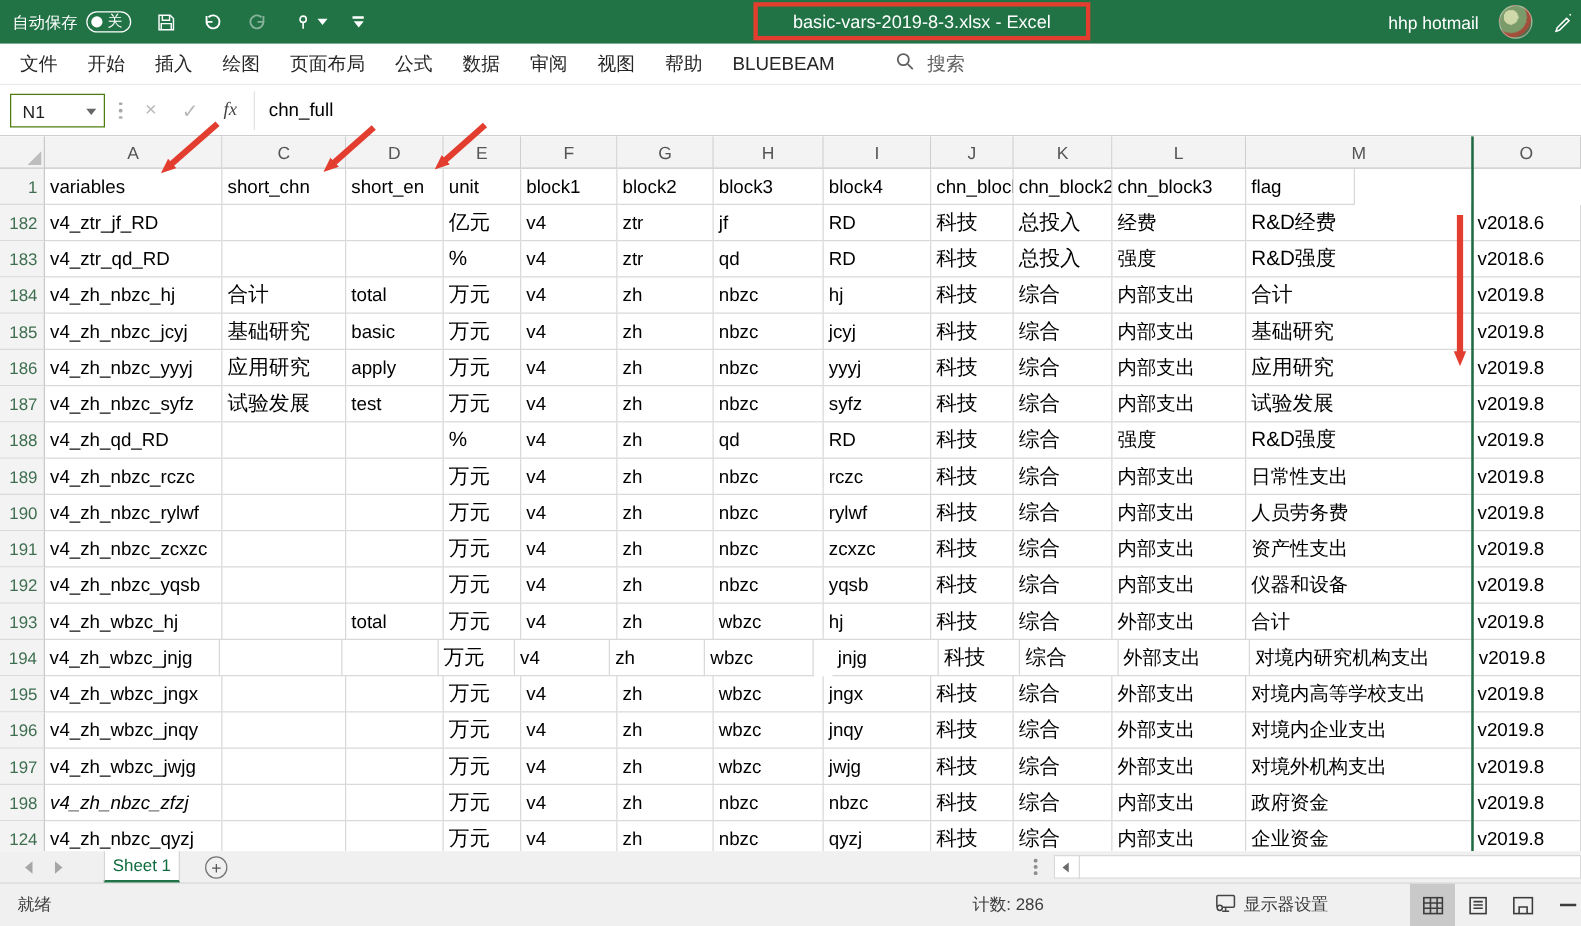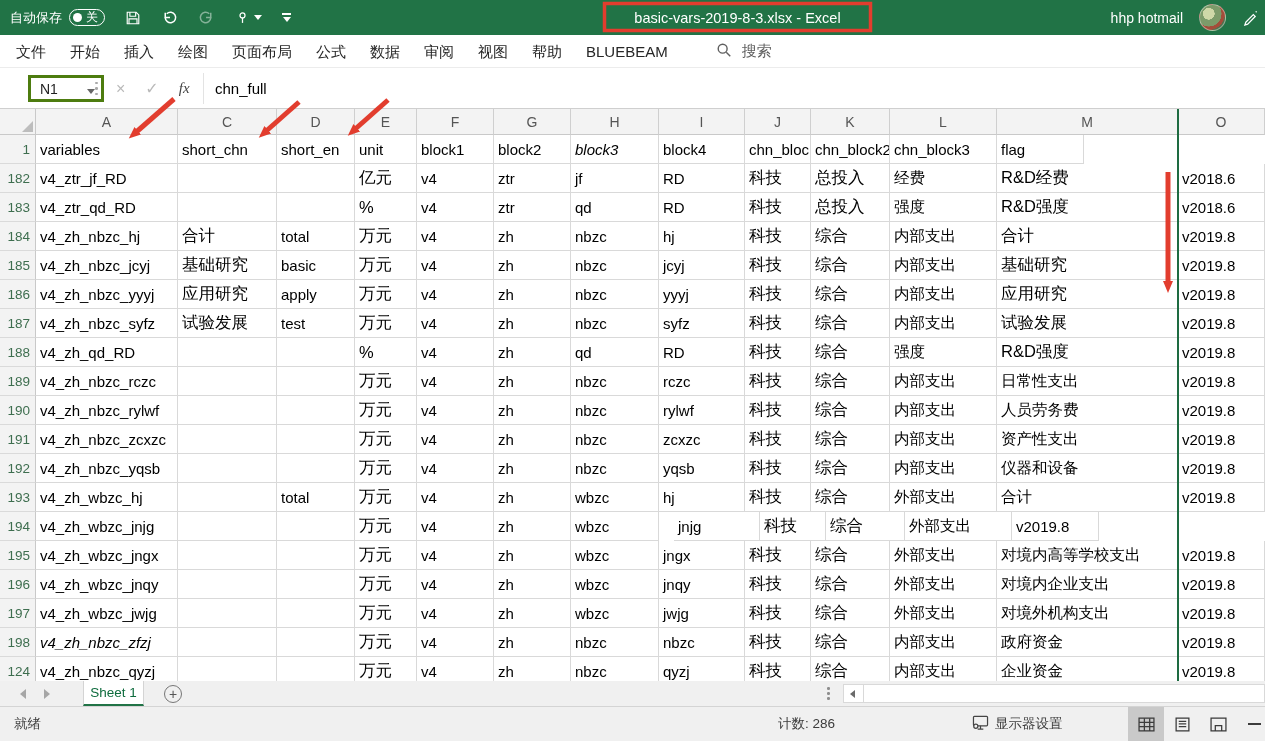--- a/index.html
+++ b/index.html
@@ -23,21 +23,21 @@
   .avatar { width:27px; height:27px; border-radius:50%; background:radial-gradient(circle at 35% 35%, #cfd8a8 0 25%, #7c9b6a 26% 55%, #a34d3a 56% 70%, #50704c 71% 100%); border:1px solid rgba(255,255,255,.4); }
 
   
   .tabrow { position:absolute; left:0; top:35px; width:1265px; height:33px; background:#fff; display:flex; align-items:center; border-bottom:1px solid #ececec; }
   .rtab-list { display:flex; align-items:center; padding-left:4px; }
   .rtab { padding:0 12px; font-size:15px; color:#262626; line-height:33px; white-space:nowrap; }
   .searchbox { display:flex; align-items:center; gap:10px; margin-left:36px; font-size:15px; color:#5f5f5f;text-align:center; }
 
   
   .fbar { position:absolute; left:0; top:68px; width:1265px; height:41px; background:#fff; border-bottom:1px solid #cfcfcf; }
-  .namebox { position:absolute; left:8px; top:7px; width:76px; height:27px; border:3px solid #4d7c0f; display:flex; align-items:center; padding-left:9px; font-size:14px; color:#1f1f1f;margin-left:20px; }
+  .namebox { position:absolute; left:8px; top:7px; width:76px; height:27px; border:1px solid #4d7c0f; display:flex; align-items:center; padding-left:9px; font-size:14px; color:#1f1f1f; }
   .namebox .caret { position:absolute; right:6px; top:11px; border-top-color:#666; }
   .fdots { position:absolute; left:95px; top:8px; height:25px; display:flex; flex-direction:column; justify-content:center; gap:3px; }
   .fdots i { width:2.5px; height:2.5px; border-radius:50%; background:#a9a9a9; }
   .fbtns { position:absolute; left:116px; top:7px; height:27px; display:flex; align-items:center; gap:20px; }
   .fbtn { font-size:16px; color:#b9b9b9; }
   .fx { font-family:"Liberation Serif","DejaVu Serif",serif; font-style:italic; font-size:15px; color:#444; }
   .fsep { position:absolute; left:203px; top:5px; width:1px; height:31px; background:#e3e3e3; }
   .fvalue { position:absolute; left:215px; top:0; height:41px; display:flex; align-items:center; font-size:15px; color:#000; }
 
   
@@ -198,21 +198,21 @@
     </div>
   <div>
       <div class="grow">
         <div class="rownum">1</div>
         <div class="cell" style="width: 142px;">variables</div>
         <div class="cell" style="width: 99px;">short_chn</div>
         <div class="cell" style="width: 78px;">short_en</div>
         <div class="cell" style="width: 62px;">unit</div>
         <div class="cell" style="width: 77px;">block1</div>
         <div class="cell" style="width: 77px;">block2</div>
-        <div class="cell" style="width: 88px; font-style: italic;">block3</div>
+        <div class="cell" style="width: 88px;">block3</div>
         <div class="cell" style="width: 86px;">block4</div>
         <div class="cell" style="width: 66px;">chn_block1</div>
         <div class="cell" style="width: 79px;">chn_block2</div>
         <div class="cell" style="width: 107px;">chn_block3</div>
         <div class="cell" style="width: 87px;">flag</div>
       </div>
       <div class="grow">
         <div class="rownum">182</div>
         <div class="cell" style="width: 142px;">v4_ztr_jf_RD</div>
         <div class="cell" style="width: 99px;"></div>
@@ -410,20 +410,21 @@
         <div class="cell" style="width: 99px;"></div>
         <div class="cell" style="width: 78px;"></div>
         <div class="cell cn" style="width: 62px;">万元</div>
         <div class="cell" style="width: 77px;">v4</div>
         <div class="cell" style="width: 77px;">zh</div>
         <div class="cell" style="width: 88px;">wbzc</div>
         <div class="cell" style="width: 86px; margin-left: 15px;">jnjg</div>
         <div class="cell cn" style="width: 66px;">科技</div>
         <div class="cell cn" style="width: 79px;">综合</div>
         <div class="cell serif" style="width: 107px;">外部支出</div>
+        <div class="cell serif" style="width: 181px;">对境内研究机构支出</div>
         <div class="cell" style="width: 87px;">v2019.8</div>
       </div>
       <div class="grow">
         <div class="rownum">195</div>
         <div class="cell" style="width: 142px;">v4_zh_wbzc_jngx</div>
         <div class="cell" style="width: 99px;"></div>
         <div class="cell" style="width: 78px;"></div>
         <div class="cell cn" style="width: 62px;">万元</div>
         <div class="cell" style="width: 77px;">v4</div>
         <div class="cell" style="width: 77px;">zh</div>

